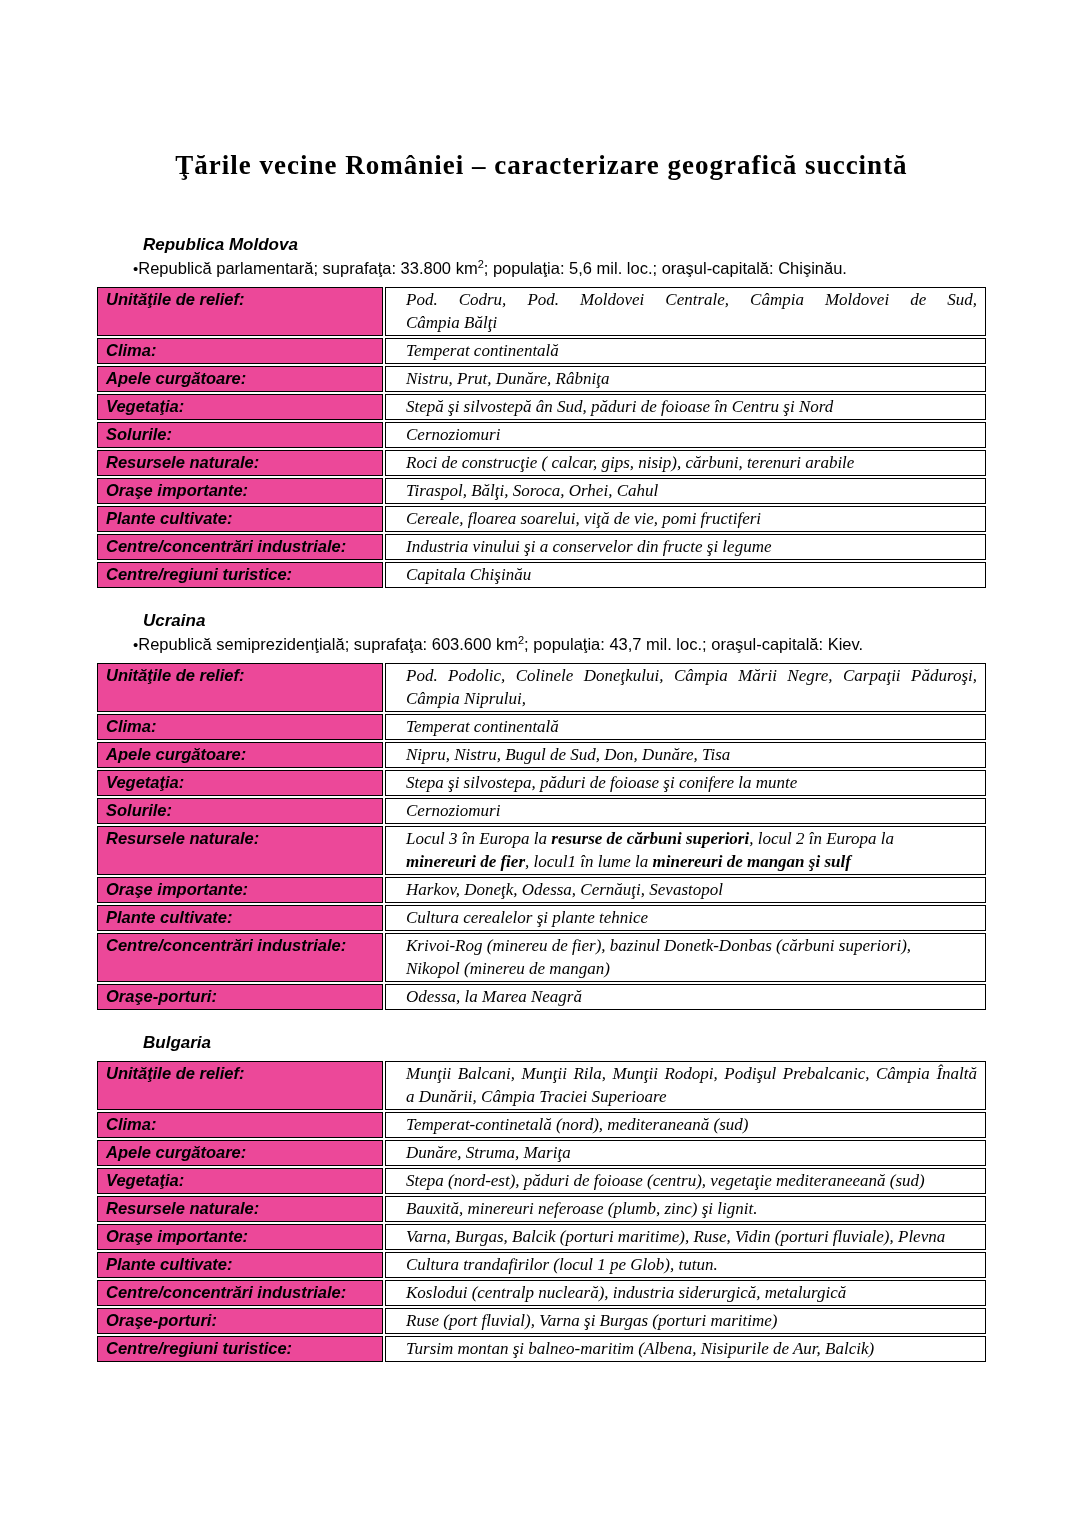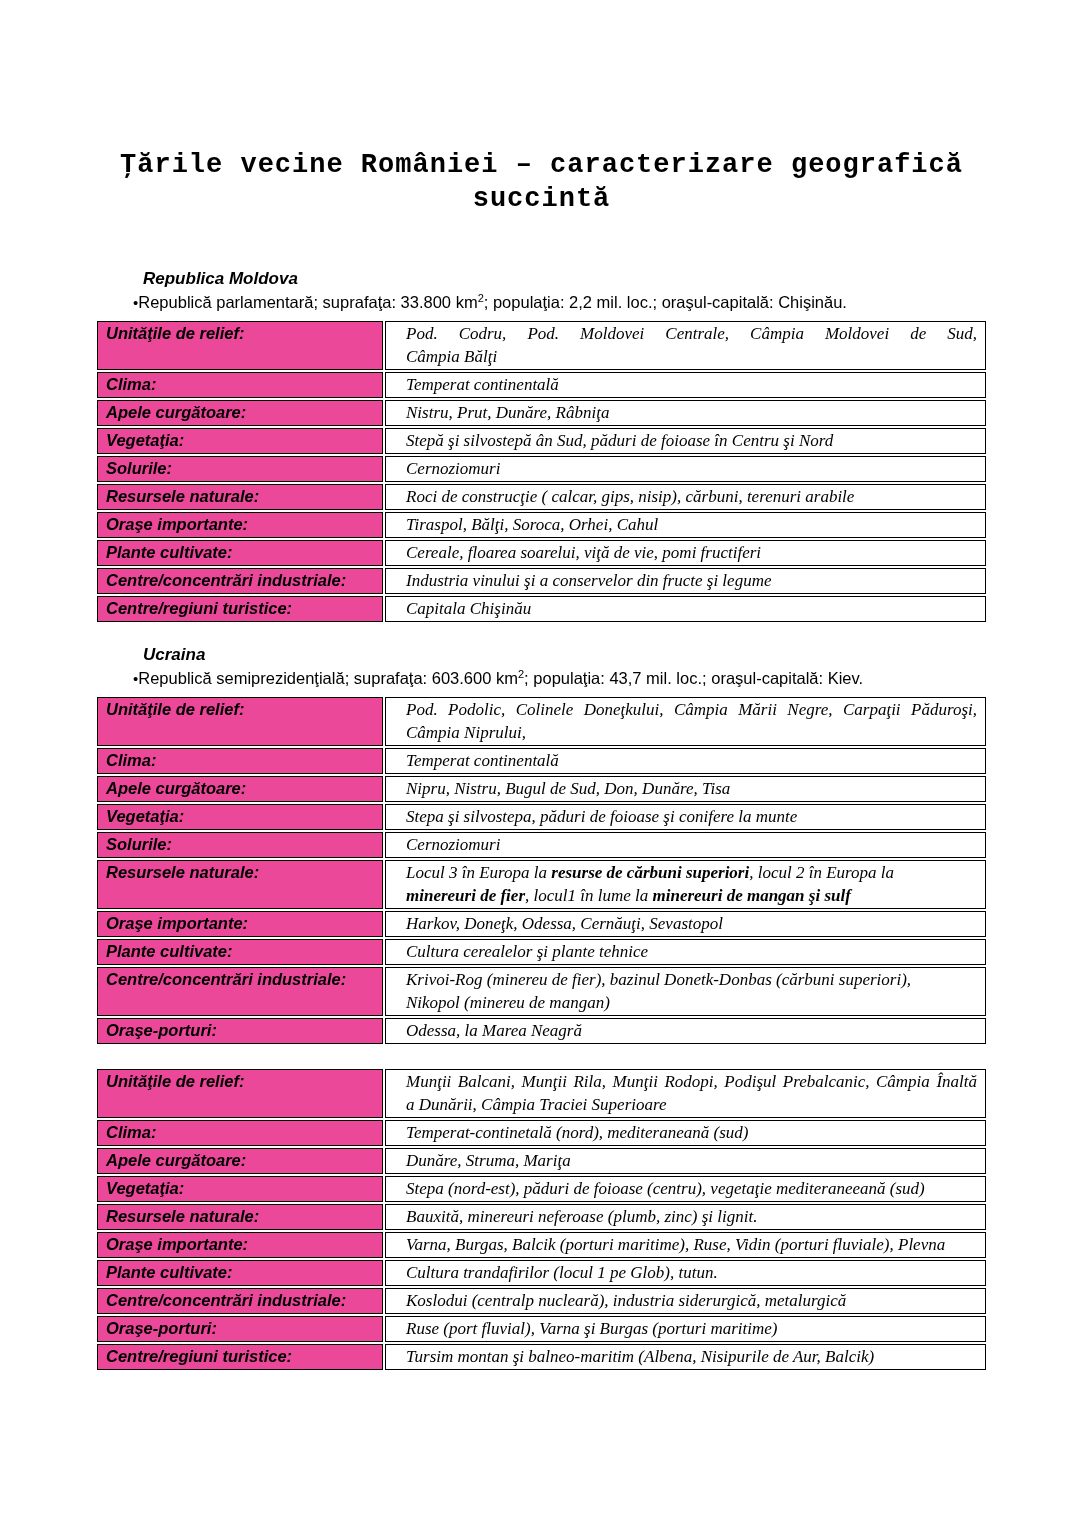--- a/index.html
+++ b/index.html
@@ -3,21 +3,21 @@
 <meta charset="utf-8">
 <style>
   html,body { margin:0; padding:0; background:#ffffff; }
   body { width:1080px; height:1526px; overflow:hidden; color:#000;
          font-family:"Liberation Sans", sans-serif; }
   .doc { margin-left:95px; width:893px; }
 
   .page-title {
     margin:148px 0 0 0;
     text-align:center;
-    font-family:Liberation Mono, monospace;
+    font-family:Liberation Serif, serif;
     font-weight:bold;
     font-size:27px; line-height:34px;
     letter-spacing:1px;
   }
 
   .section { margin-top:53px; }
   .section + .section { margin-top:21px; }
 
   .sec-head {
     margin-left:48px;
@@ -62,21 +62,21 @@
 </style>
 </head>
 <body>
 
 <div class="doc">
 
   <h1 class="page-title">Ţările vecine României – caracterizare geografică succintă</h1>
 
   <div class="section">
     <div class="sec-head">Republica Moldova</div>
-    <div class="sec-bullet"><span class="bullet-char">•</span><span>Republică parlamentară; suprafaţa: 33.800 km</span><sup>2</sup><span>; populaţia: 2,2 mil. loc.; oraşul-capitală: Chişinău.</span></div>
+    <div class="sec-bullet"><span class="bullet-char">•</span><span>Republică parlamentară; suprafaţa: 33.800 km</span><sup>2</sup><span>; populaţia: 5,6 mil. loc.; oraşul-capitală: Chişinău.</span></div>
     <table class="attr-table">
       <colgroup>
           <col class="c-label">
           <col>
         </colgroup>
       <tbody>
           <tr>
         <td class="label">Unităţile de relief:</td>
         <td class="value">
           <div class="j-stretch">Pod. Codru, Pod. Moldovei Centrale, Câmpia Moldovei de Sud,</div>
@@ -179,20 +179,21 @@
       </tr>
       <tr>
         <td class="label">Oraşe-porturi:</td>
         <td class="value">Odessa, la Marea Neagră</td>
       </tr>
     </tbody>
       </table>
   </div>
 
   <div class="section">
+    <div class="sec-head">Bulgaria</div>
     <table class="attr-table">
       <colgroup>
           <col class="c-label">
           <col>
         </colgroup>
       <tbody>
           <tr>
         <td class="label">Unităţile de relief:</td>
         <td class="value">
           <div class="j-stretch">Munţii Balcani, Munţii Rila, Munţii Rodopi, Podişul Prebalcanic, Câmpia Înaltă</div>

